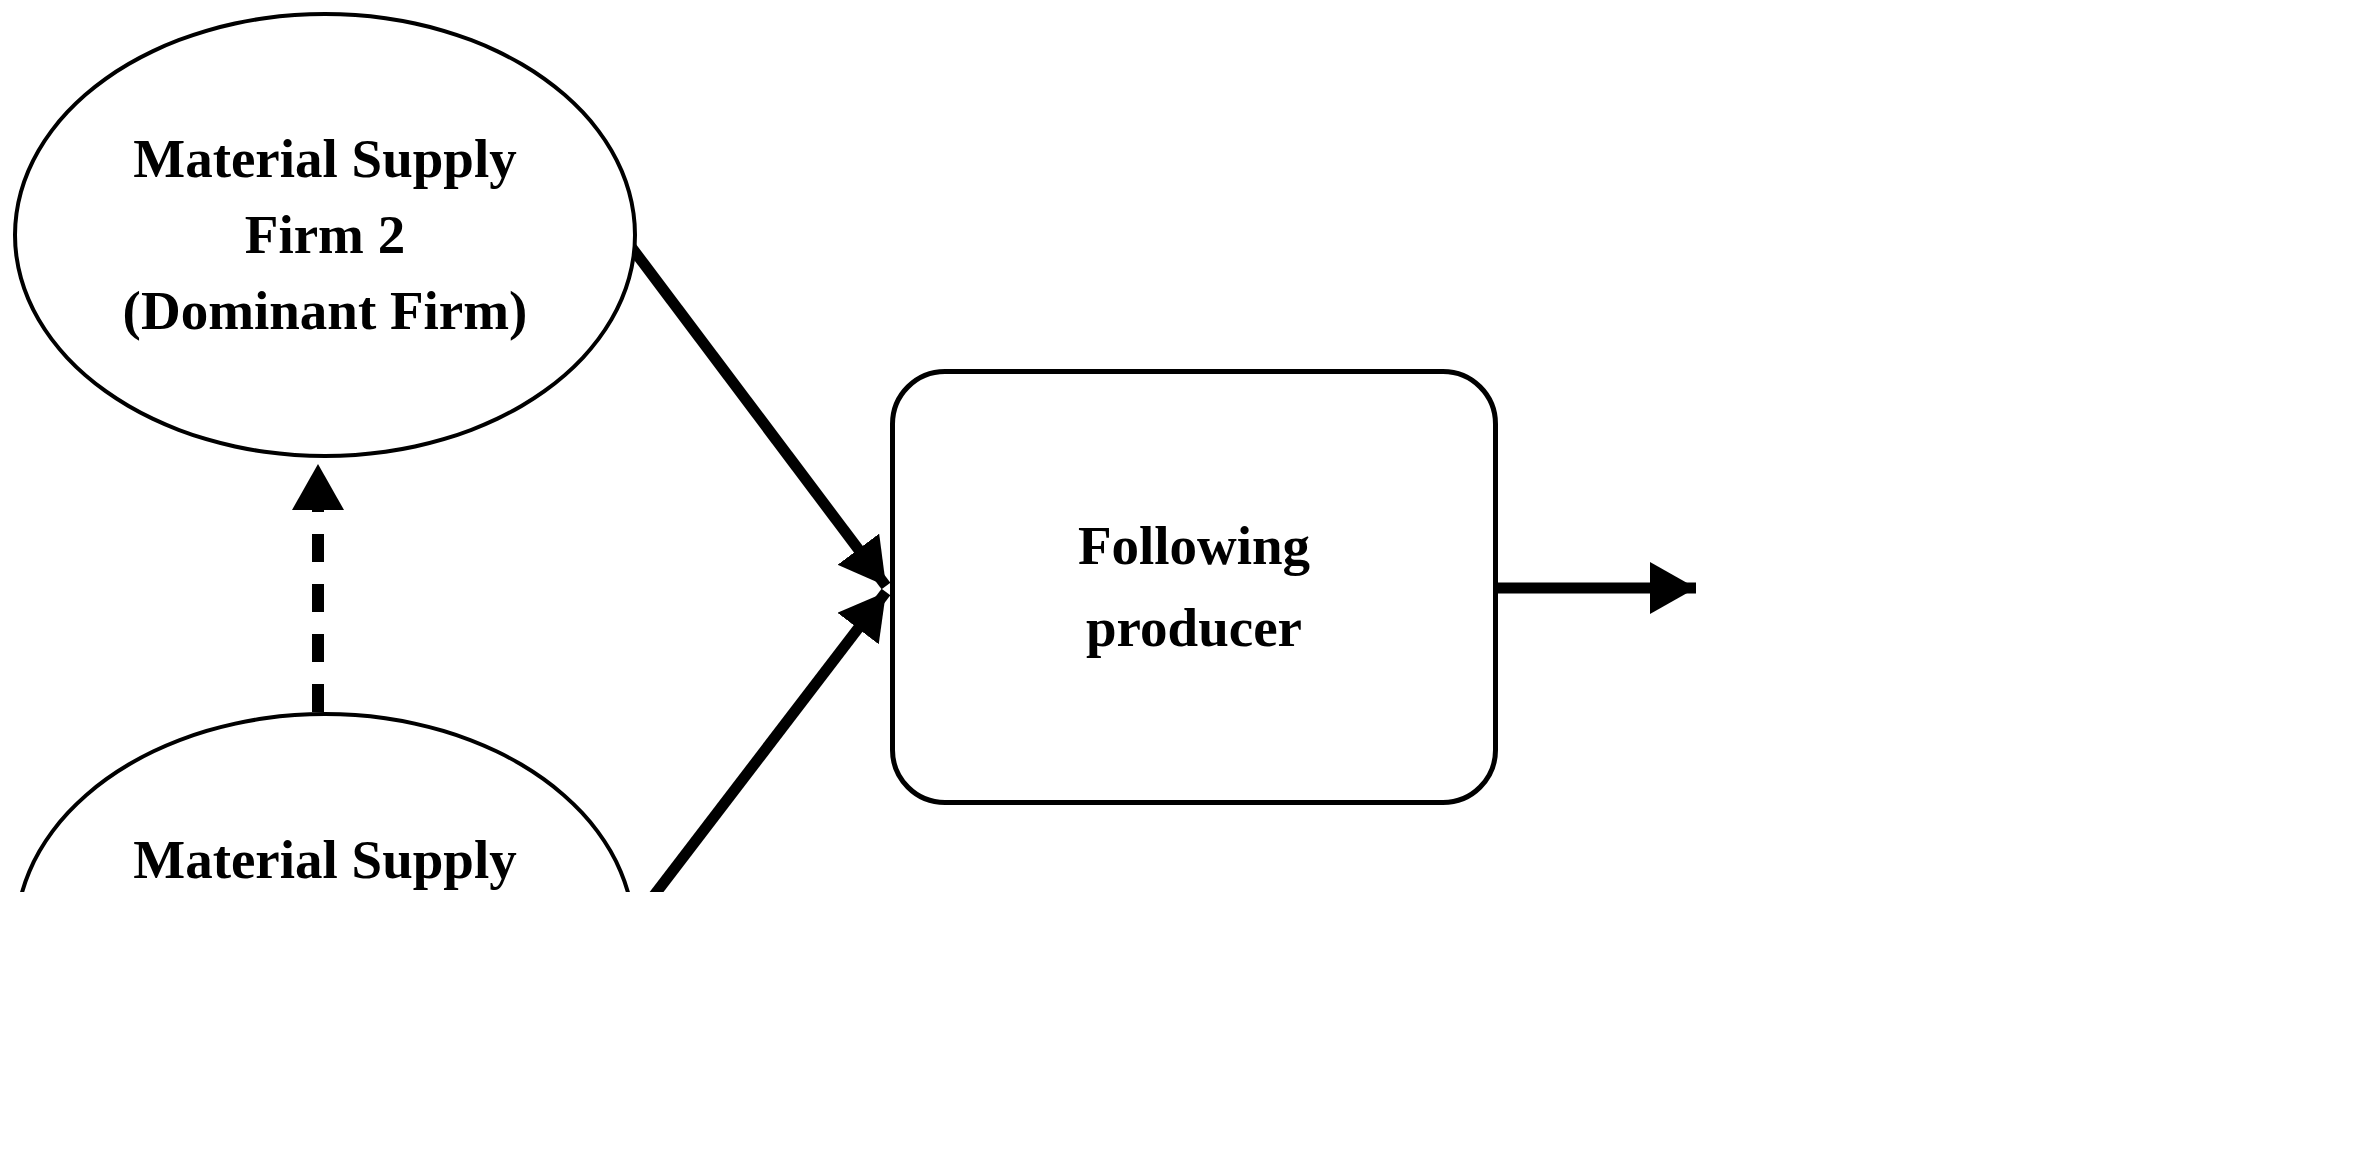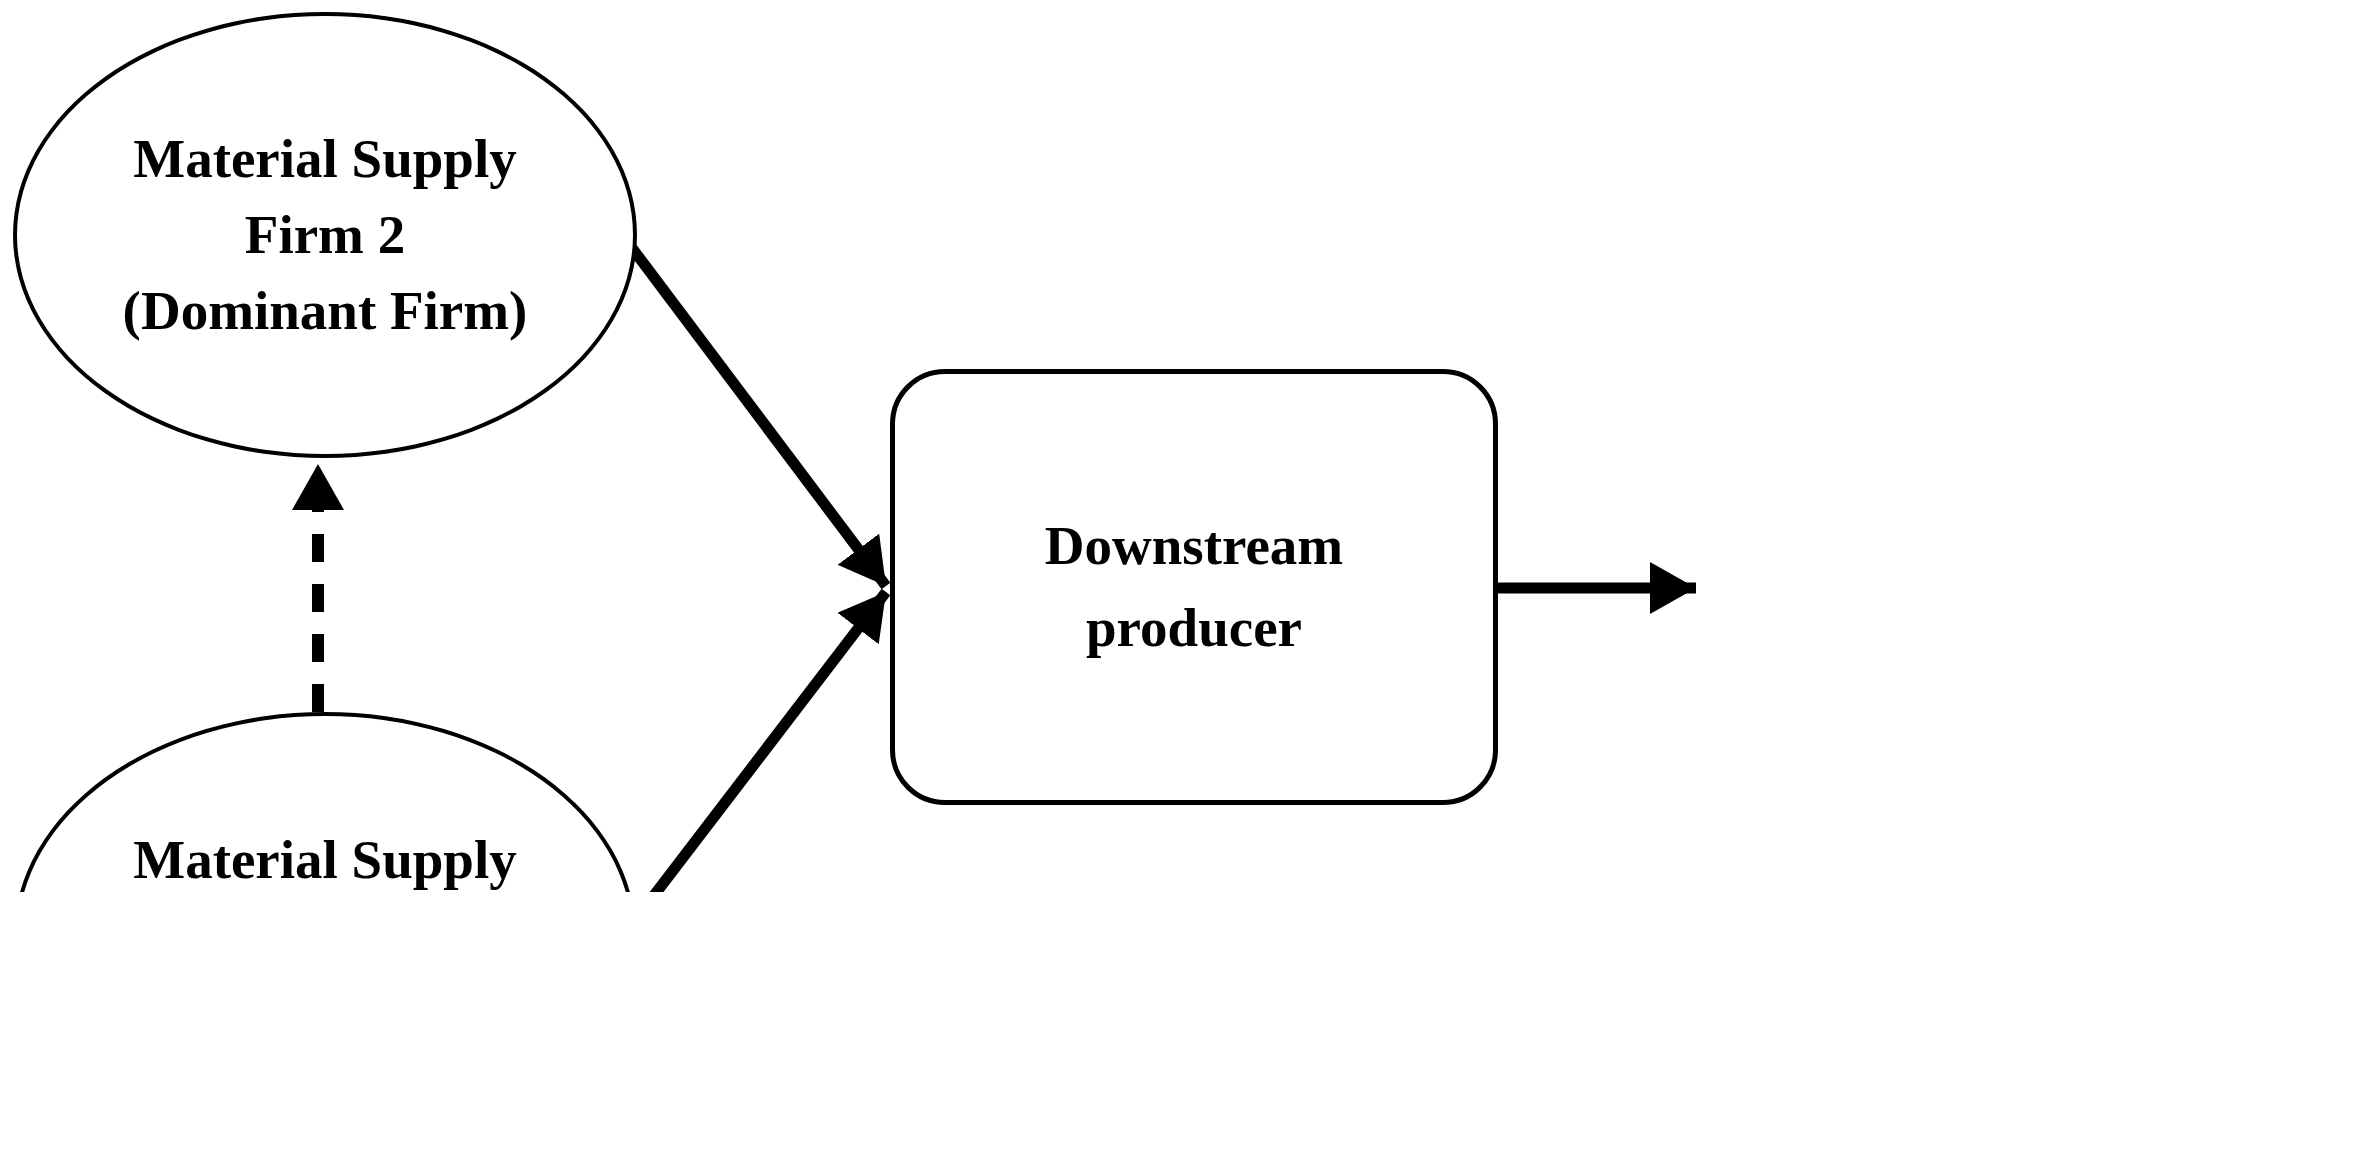--- a/index.html
+++ b/index.html
@@ -85,18 +85,18 @@
 (Dominant Firm)</div>
   </div>
 
   <div id="node-firm1" class="node ellipse">
     <div class="label">Material Supply
 Firm 1
 (Following Firm)</div>
   </div>
 
   <div id="node-producer" class="node roundrect">
-    <div class="label">Downstream
+    <div class="label">Following
 producer</div>
   </div>
 
 
 </div>
 
 </body></html>

